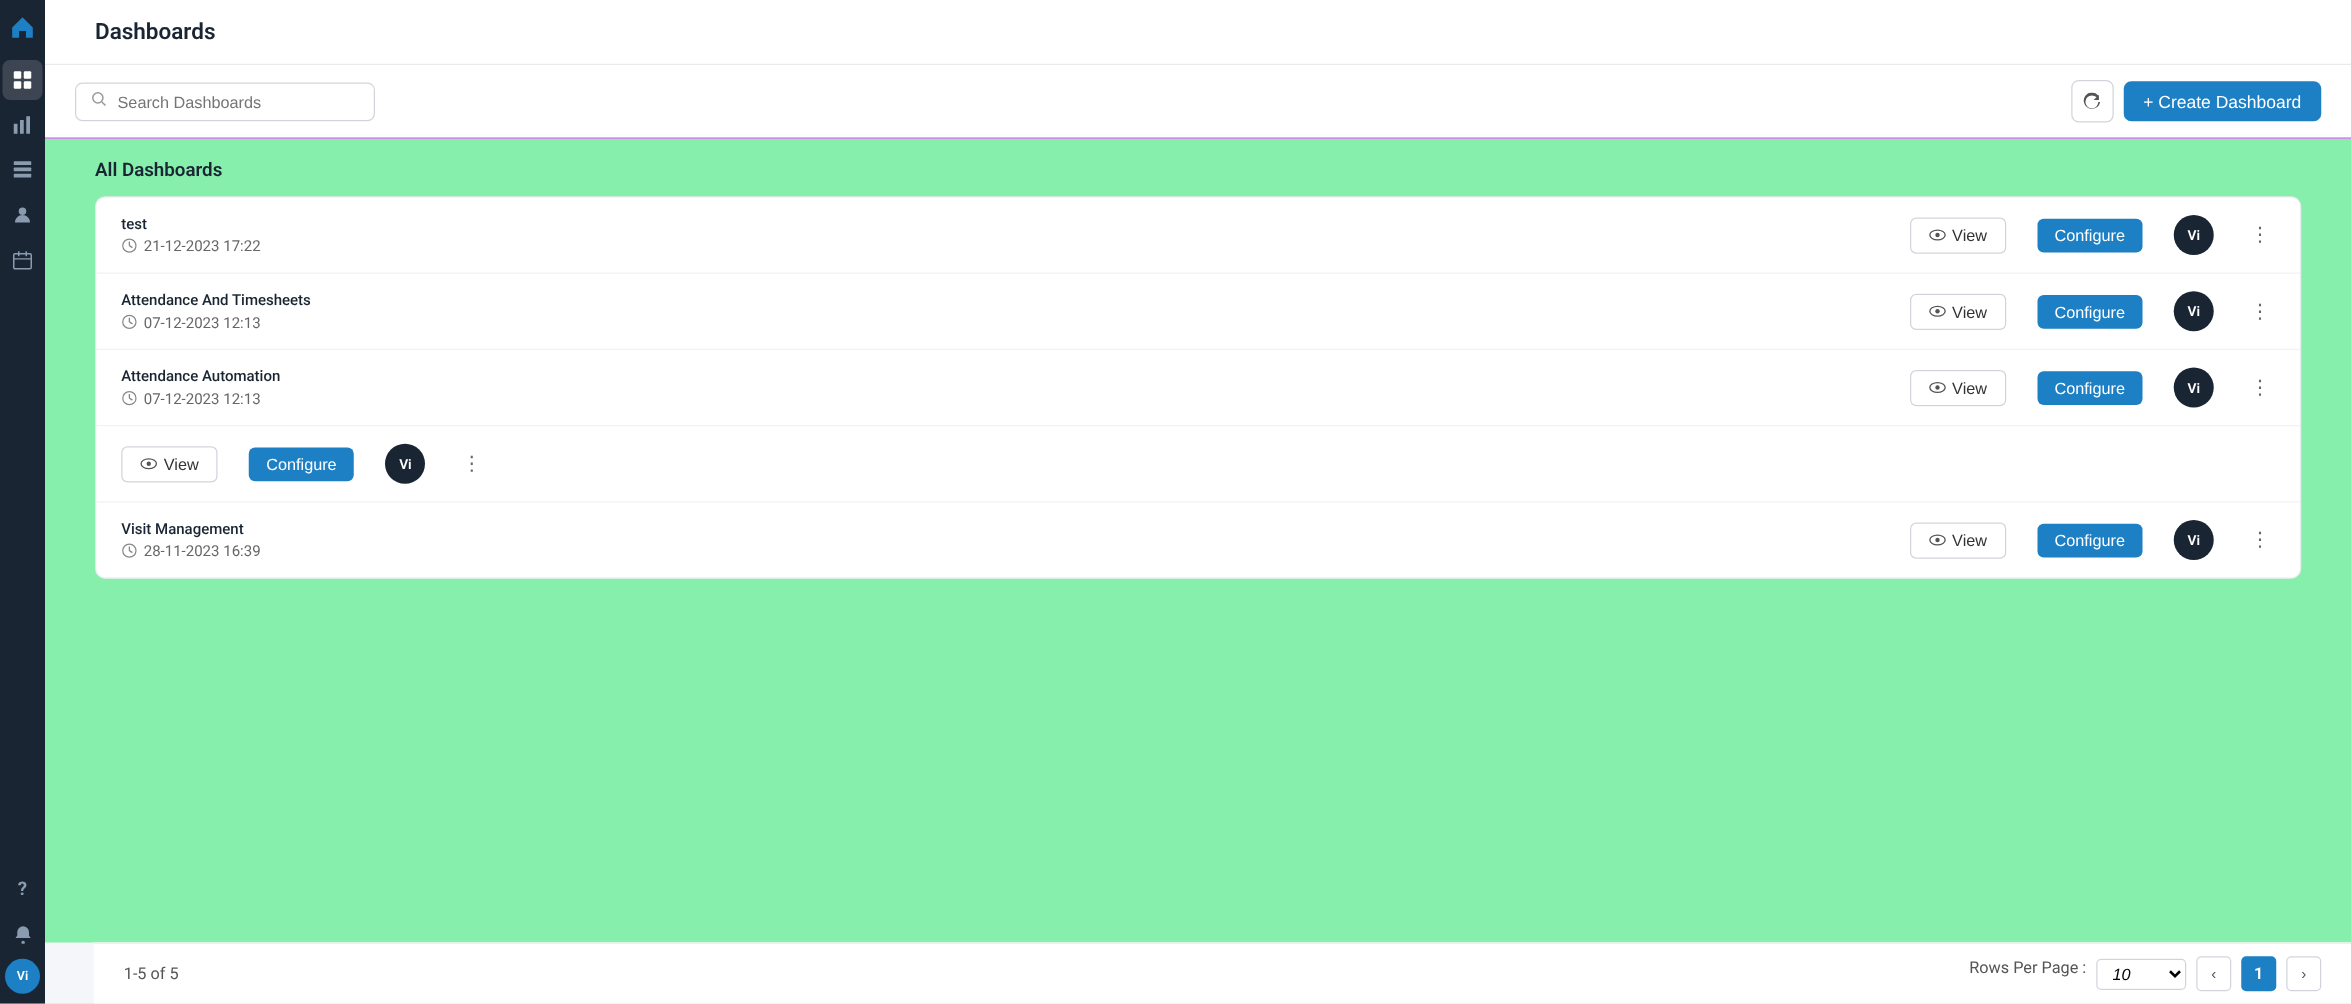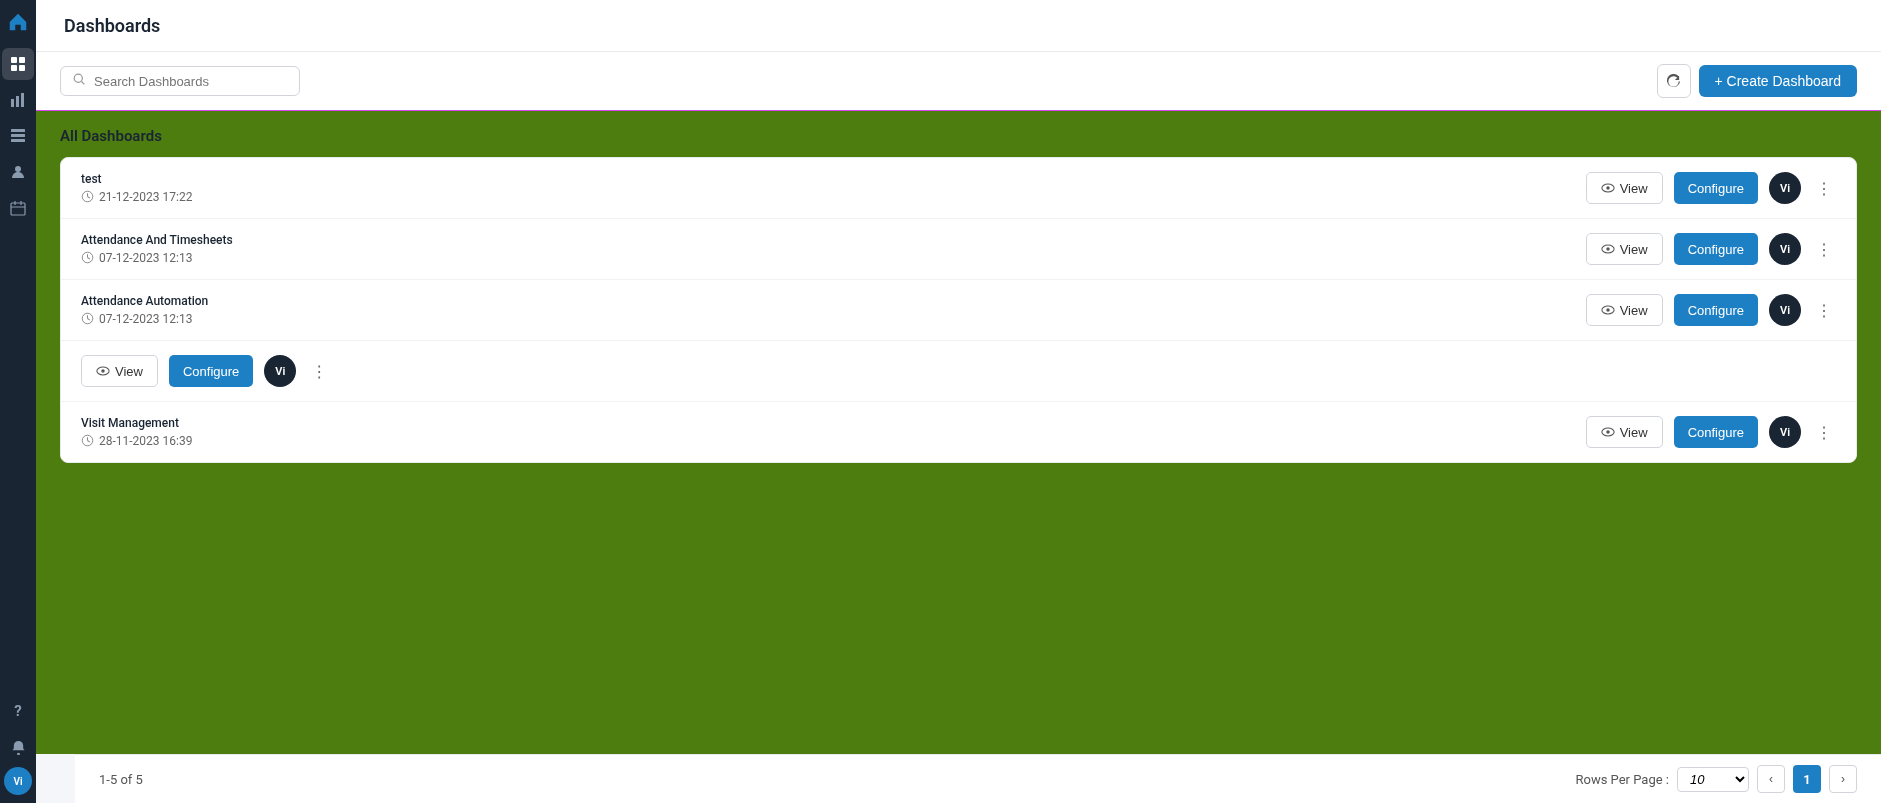--- a/index.html
+++ b/index.html
@@ -50,21 +50,21 @@
       flex: 1;
       display: flex;
       flex-direction: column;
       overflow: hidden;
     }
 
     
     .topbar {
       background: #fff;
       border-bottom: 1px solid #e8eaed;
-      padding: 0 28px;
+      padding: 0 40px;
       height: 52px;
       display: flex;
       align-items: center;
     }
     .topbar-title {
       font-size: 18px;
       font-weight: 600;
       color: #1a2533;
     }
 
@@ -118,22 +118,22 @@
       cursor: pointer;
       display: flex;
       align-items: center;
       gap: 4px;
     }
 
     
     .content {
       flex: 1;
       overflow-y: auto;
-      padding: 0 24px 24px;
-      background: #4d7c0f;
+      padding: 0 40px 24px;
+      background: #86efac;
     }
     .section-title {
       font-size: 15px;
       font-weight: 600;
       color: #1a2533;
       padding: 16px 0 12px;
     }
 
     
     .dashboard-list {
@@ -159,21 +159,22 @@
     }
     .dashboard-time {
       font-size: 12px;
       color: #666;
       display: flex;
       align-items: flex-start;
       gap: 5px;
     }
     .dashboard-actions {
       display: flex;
-      gap: 11px;
+      align-items: center;
+      gap: 25px;
     }
     .view-btn {
       border: 1px solid #d1d5db;
       border-radius: 5px;
       padding: 6px 14px;
       background: #fff;
       font-size: 13px;
       cursor: pointer;
       display: flex; align-items: center; gap: 5px;
       color: #333;
@@ -216,21 +217,21 @@
       font-size: 13px;
       color: #555;
       margin-left: 39px;
     }
     .pagination {
       display: flex;
       align-items: center;
       gap: 8px;
     }
     .rows-per-page {
-      display: flex; align-items: center; gap: 8px;
+      display: flex; align-items: flex-start; gap: 8px;
     }
     .rows-select {
       border: 1px solid #d1d5db;
       border-radius: 4px;
       padding: 3px 20px 3px 8px;
       font-size: 13px;
       background: #fff;
       appearance: auto;
       cursor: pointer;
       font-style: italic;

